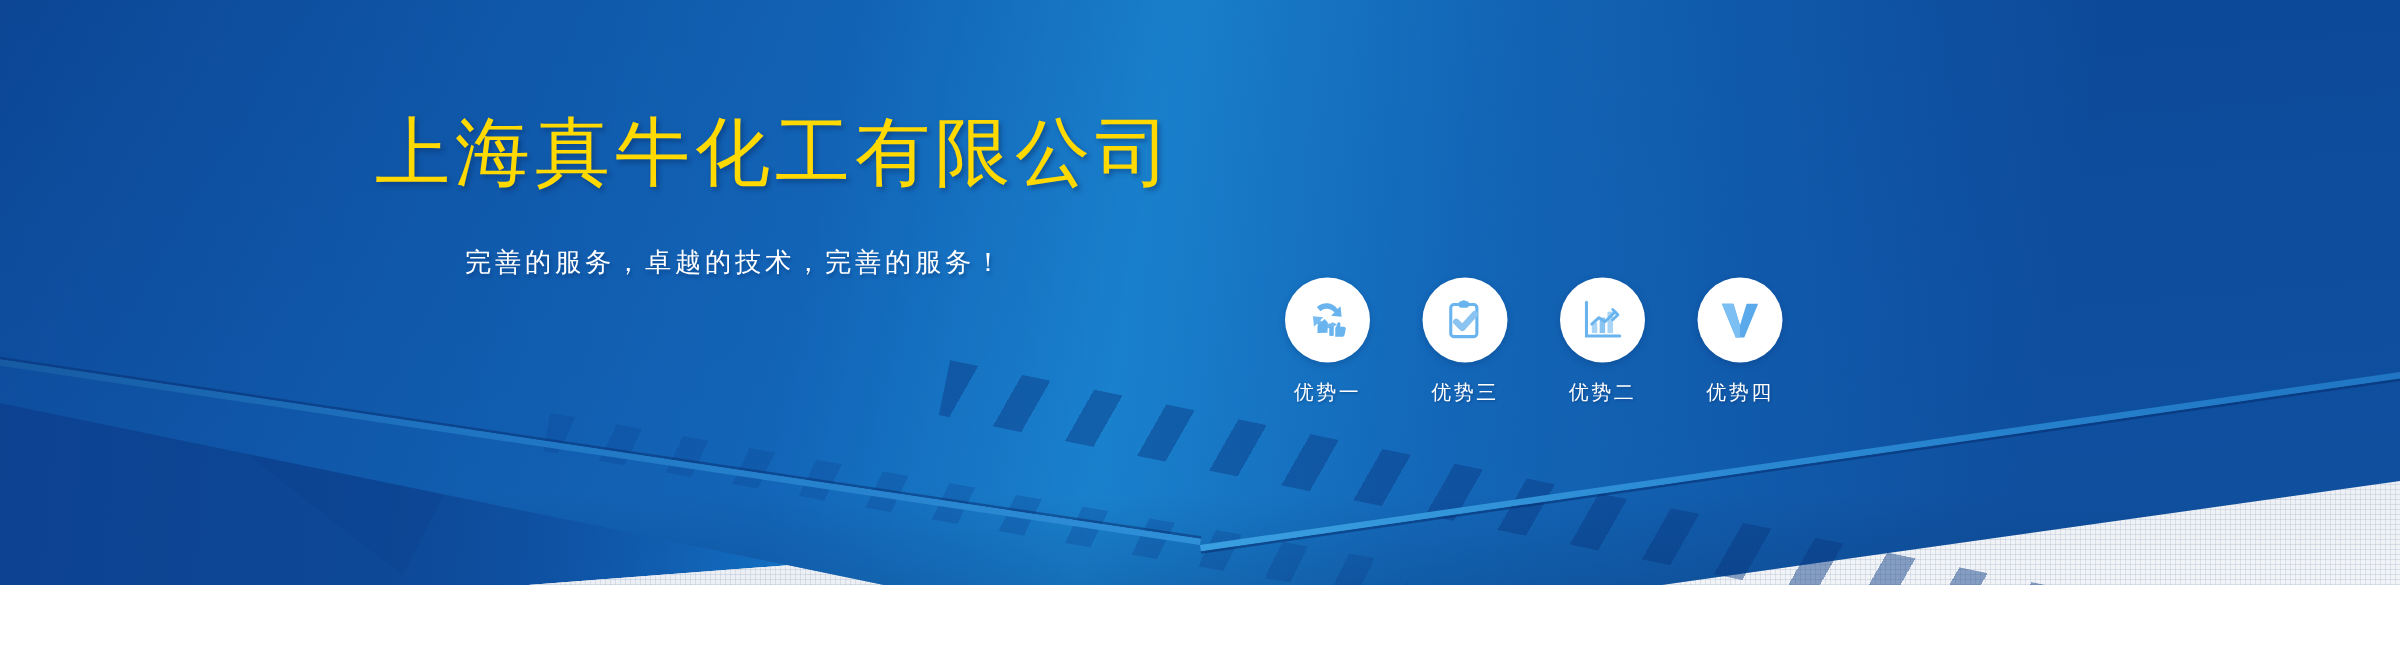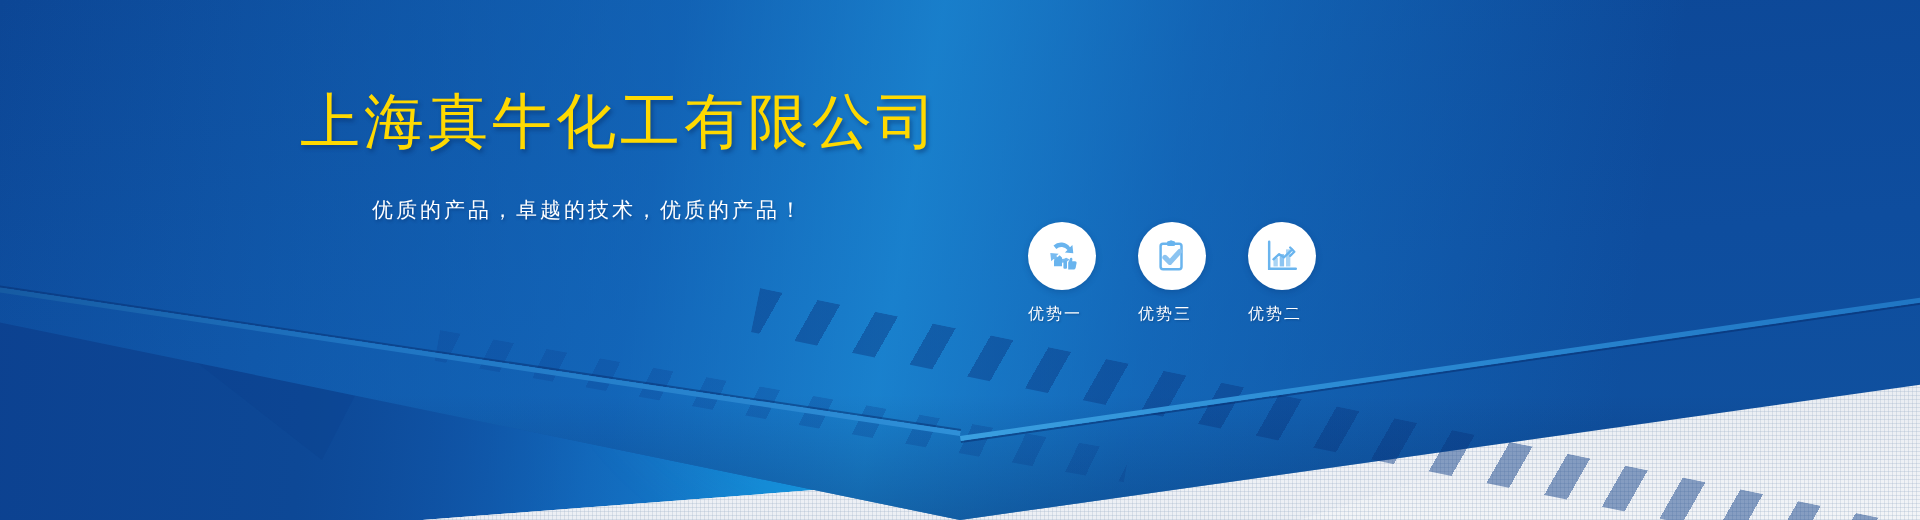--- a/index.html
+++ b/index.html
@@ -1,21 +1,21 @@
 <!DOCTYPE html>
 <html><head>
 <meta charset="utf-8">
 <style>
   html,body{margin:0;padding:0;background:#fff;}
   body{font-family:"Liberation Sans","DejaVu Sans",sans-serif;}
 
   .banner{
     position:relative;
     width:1920px;
-    height:520px;
+    height:468px;
     overflow:hidden;
     background:#0a4a9e;
   }
 
   
   .bg-base{
     position:absolute; inset:0;
     background:
       linear-gradient(100deg,
         #0d4696 0%,
@@ -227,21 +227,21 @@
   .adv-row{
     position:absolute;
     left:1028px; top:222px;
     display:flex;
     gap:42px;
   }
   .adv{
     width:68px;
     display:flex;
     flex-direction:column;
-    align-items:flex-start;
+    align-items:center;
   }
   .adv-circle{
     width:68px;height:68px;border-radius:50%;
     background:#ffffff;
     display:flex;align-items:center;justify-content:center;
     box-shadow:0 2px 6px rgba(4,40,95,.25);
   }
   .adv-circle svg{display:block;}
   .adv-label{
     margin-top:14px;
@@ -315,21 +315,21 @@
   <div class="chev-hi"></div>
   <div class="stripe-band"></div>
   <div class="stripe-band2"></div>
   <div class="edge-shadow"></div>
   <div class="edge edge-r"></div>
   <div class="edge edge-l"></div>
 
   <div class="content">
 
     <div class="title">上海真牛化工有限公司</div>
-    <div class="subtitle">优质的产品，卓越的技术，优质的产品！</div>
+    <div class="subtitle">完善的服务，卓越的技术，完善的服务！</div>
 
     <div class="adv-row">
 
       <div class="adv">
         <div class="adv-circle">
           <span>
             <svg width="40" height="40" viewBox="0 0 40 40" fill="#69b4ee">
               <path d="M11.5 9.5A11 11 0 0 1 28 11.2l2.4-2.3.9 8.4-8.4-.8 2.6-2.5a7.6 7.6 0 0 0-11.2-1.1z"></path>
               <path d="M27.6 23.4A11 11 0 0 1 11.6 23l-2.4 2.3-.9-8.4 8.4.8-2.5 2.4a7.5 7.5 0 0 0 9.9 1.6z" opacity="0.9"></path>
               <path d="M12 24.6l5.6-5.4 2.5 2.6-.1 8.4-8 .1z"></path>
@@ -364,16 +364,27 @@
               <rect x="17.6" y="18" width="4.6" height="13" fill="#8cc4f1"></rect>
               <rect x="24.2" y="13" width="4.6" height="18" fill="#a9d4f5"></rect>
               <path d="M11 23.5l6-5.5 5 3.5 8.6-8.2" stroke="#69b4ee" stroke-width="2.4" stroke-linecap="round" stroke-linejoin="round"></path>
               <path d="M25.5 12.4h6.2v6.2" stroke="#69b4ee" stroke-width="2.4" stroke-linecap="round" stroke-linejoin="round" transform="rotate(45 28.6 15.5)"></path>
             </svg>
           </span>
         </div>
         <div class="adv-label">优势二</div>
       </div>
 
+      <div class="adv">
+        <div class="adv-circle">
+          <span>
+            <svg width="40" height="40" viewBox="0 0 40 40">
+              <path d="M5.5 7h9.2L20 24.2 25.3 7h9.2L23.4 34h-6.8z" fill="#5aa9ea"></path>
+              <path d="M5.5 7h9.2L20 24.2 20 34h-3.4z" fill="#7cc0f3"></path>
+            </svg>
+          </span>
+        </div>
+        <div class="adv-label">优势四</div>
+      </div>
 
     </div>
   </div>
 </div>
 
 </body></html>

